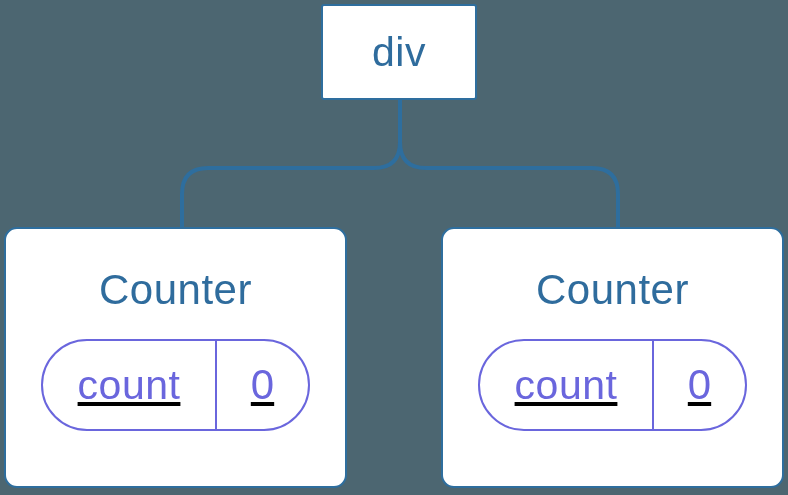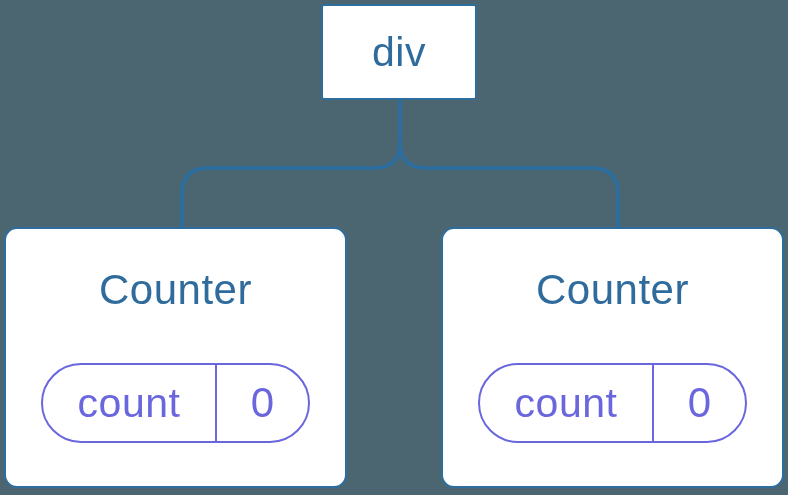--- a/index.html
+++ b/index.html
@@ -44,40 +44,42 @@
     color: var(--node-text, #2F6C9D);
     letter-spacing: 0.5px;
   }
   .counter-node {
     top: 227px;
     width: 343px; height: 261px;
     border-radius: 13px;
     display: flex;
     flex-direction: column;
     align-items: center;
+    gap: 12px;
   }
   .counter-node.left  { left: 4px; }
   .counter-node.right { left: 441px; }
   .counter-title {
     margin-top: 40px;
     font-size: 42px;
     line-height: 1;
     color: var(--node-text, #2F6C9D);
     letter-spacing: 0.5px;
   }
   .state-pill {
-    margin-top: 52px;
+    margin-top: 16px;
     width: 269px;
-    height: 80px;
+    height: 92px;
     box-sizing: border-box;
     border: 2px solid var(--state-accent, #6A66DD);
     border-radius: 50px;
     display: flex;
     overflow: hidden;
     background: transparent;
+    text-decoration: underline;
   }
   .state-key {
     width: 174px;
     box-sizing: border-box;
     border-right: 2px solid var(--state-accent, #6A66DD);
     display: flex;
     align-items: center;
     justify-content: center;
     font-size: 41px;
     color: var(--state-accent, #6A66DD);

